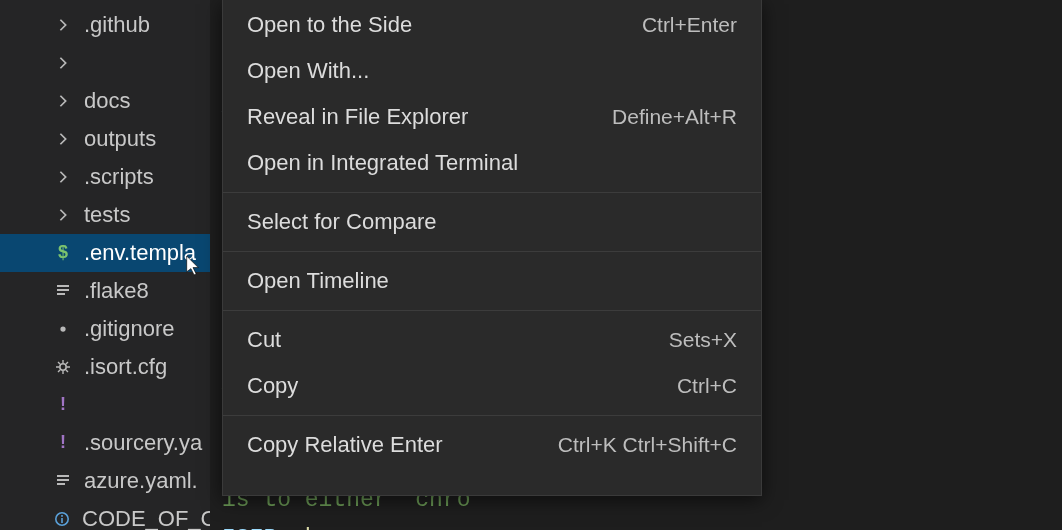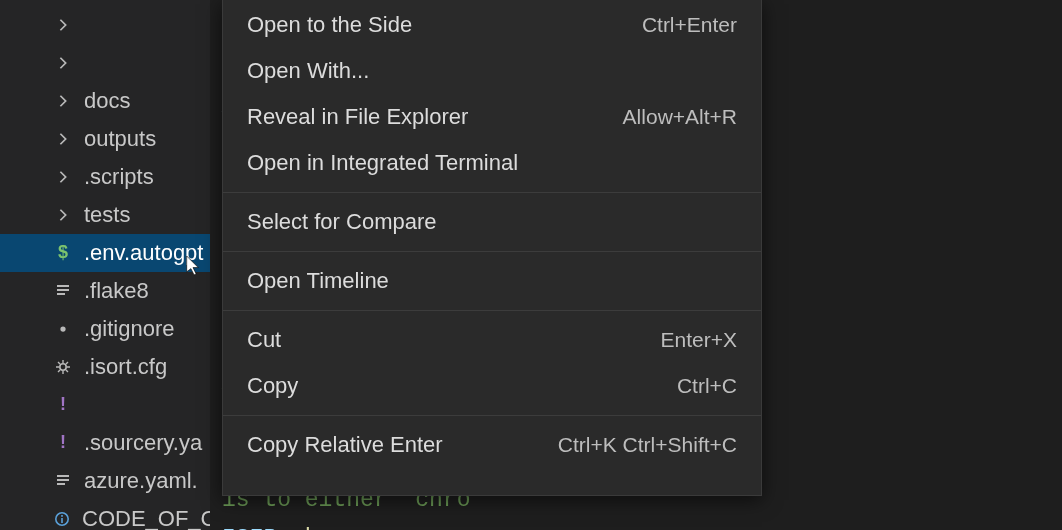--- a/index.html
+++ b/index.html
@@ -119,20 +119,21 @@
 <body>
 
 <div class="root">
   <div class="sidebar" id="sidebar">
       <div class="file-row">
         <span class="icon chevron">
           <svg viewBox="0 0 16 16">
             <path d="M5 2 L11 8 L5 14" fill="none" stroke="currentColor" stroke-width="2"></path>
           </svg>
         </span>
+        <span>.github</span>
       </div>
       <div class="file-row">
         <span class="icon chevron">
           <svg viewBox="0 0 16 16">
             <path d="M5 2 L11 8 L5 14" fill="none" stroke="currentColor" stroke-width="2"></path>
           </svg>
         </span>
       </div>
       <div class="file-row">
         <span class="icon chevron">
@@ -161,21 +162,21 @@
       <div class="file-row">
         <span class="icon chevron">
           <svg viewBox="0 0 16 16">
             <path d="M5 2 L11 8 L5 14" fill="none" stroke="currentColor" stroke-width="2"></path>
           </svg>
         </span>
         <span>tests</span>
       </div>
       <div class="file-row selected">
         <span class="icon" style="color: rgb(124, 195, 110); font-weight: 600;">$</span>
-        <span>.env.autogpt</span>
+        <span>.env.templa</span>
       </div>
       <div class="file-row">
         <span class="icon">
           <svg viewBox="0 0 16 16" width="16" height="16">
             <path d="M2 3h12M2 7h12M2 11h8" stroke="currentColor" stroke-width="2" fill="none"></path>
           </svg>
         </span>
         <span>.flake8</span>
       </div>
       <div class="file-row">
@@ -227,37 +228,37 @@
 <div class="context-menu" id="context-menu">
     <div class="menu-item">
       <span>Open to the Side</span>
       <span class="shortcut">Ctrl+Enter</span>
     </div>
     <div class="menu-item">
       <span>Open With...</span>
     </div>
     <div class="menu-item">
       <span>Reveal in File Explorer</span>
-      <span class="shortcut">Allow+Alt+R</span>
+      <span class="shortcut">Define+Alt+R</span>
     </div>
     <div class="menu-item">
       <span>Open in Integrated Terminal</span>
     </div>
     <div class="menu-sep"></div>
     <div class="menu-item">
       <span>Select for Compare</span>
     </div>
     <div class="menu-sep"></div>
     <div class="menu-item">
       <span>Open Timeline</span>
     </div>
     <div class="menu-sep"></div>
     <div class="menu-item">
       <span>Cut</span>
-      <span class="shortcut">Enter+X</span>
+      <span class="shortcut">Sets+X</span>
     </div>
     <div class="menu-item">
       <span>Copy</span>
       <span class="shortcut">Ctrl+C</span>
     </div>
     <div class="menu-sep"></div>
     <div class="menu-item">
       <span>Copy Relative Enter</span>
       <span class="shortcut">Ctrl+K Ctrl+Shift+C</span>
     </div>

